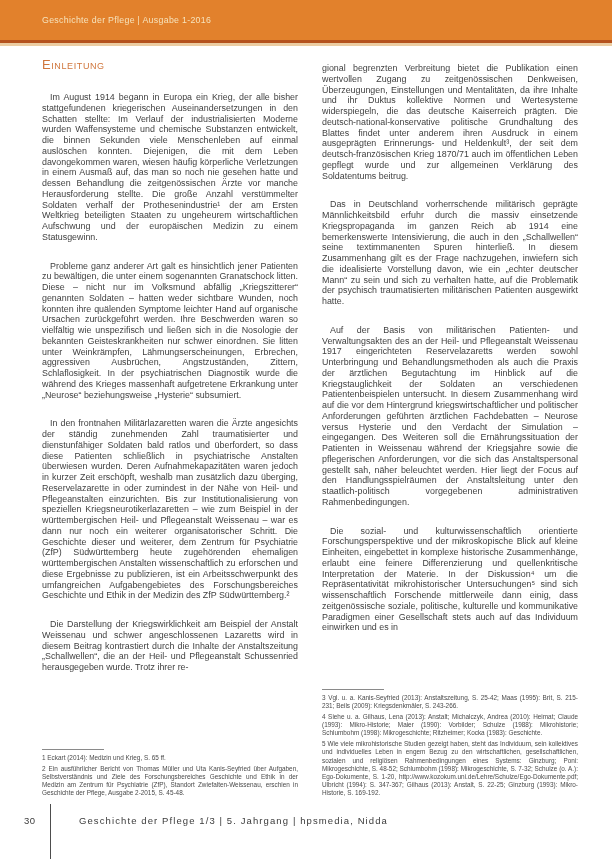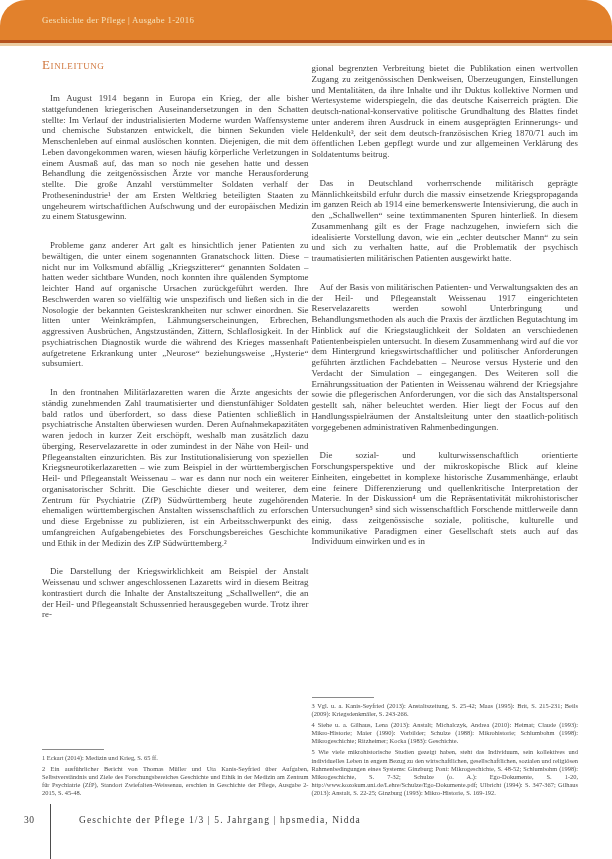--- a/index.html
+++ b/index.html
@@ -1,41 +1,40 @@
 <!DOCTYPE html>
 <html lang="de"><head>
 <meta charset="utf-8">
 <style>
   html,body{margin:0;padding:0;background:#ffffff;}
   .page{
     position:relative;
     width:612px;height:859px;
     background:#ffffff;
     overflow:hidden;
-    font-family:Liberation Serif, serif;
+    font-family:Liberation Sans, sans-serif;
     color:#3f3f3f;
-    border-radius:26px;
   }
   
   .topbar-band{
     height:40px;
     background:#e2812c;
     display:flex;align-items:center;
     padding-left:42px;box-sizing:border-box;
   }
   .journal-line{
     font-size:8.8px;letter-spacing:.3px;
     color:#f6e3bc;
   }
   .stripe-dark{height:3px;background:#b5521e;}
   .stripe-light{height:3px;background:#eccda2;}
   
   .content{
     display:flex;
-    gap:3px;
+    gap:24px;
     padding:9px 34px 0 42px;
     height:745px;
     box-sizing:content-box;
   }
   .column{
     flex:1 1 0;
     display:flex;flex-direction:column;
     min-width:0;
   }
   h2.section-title{

